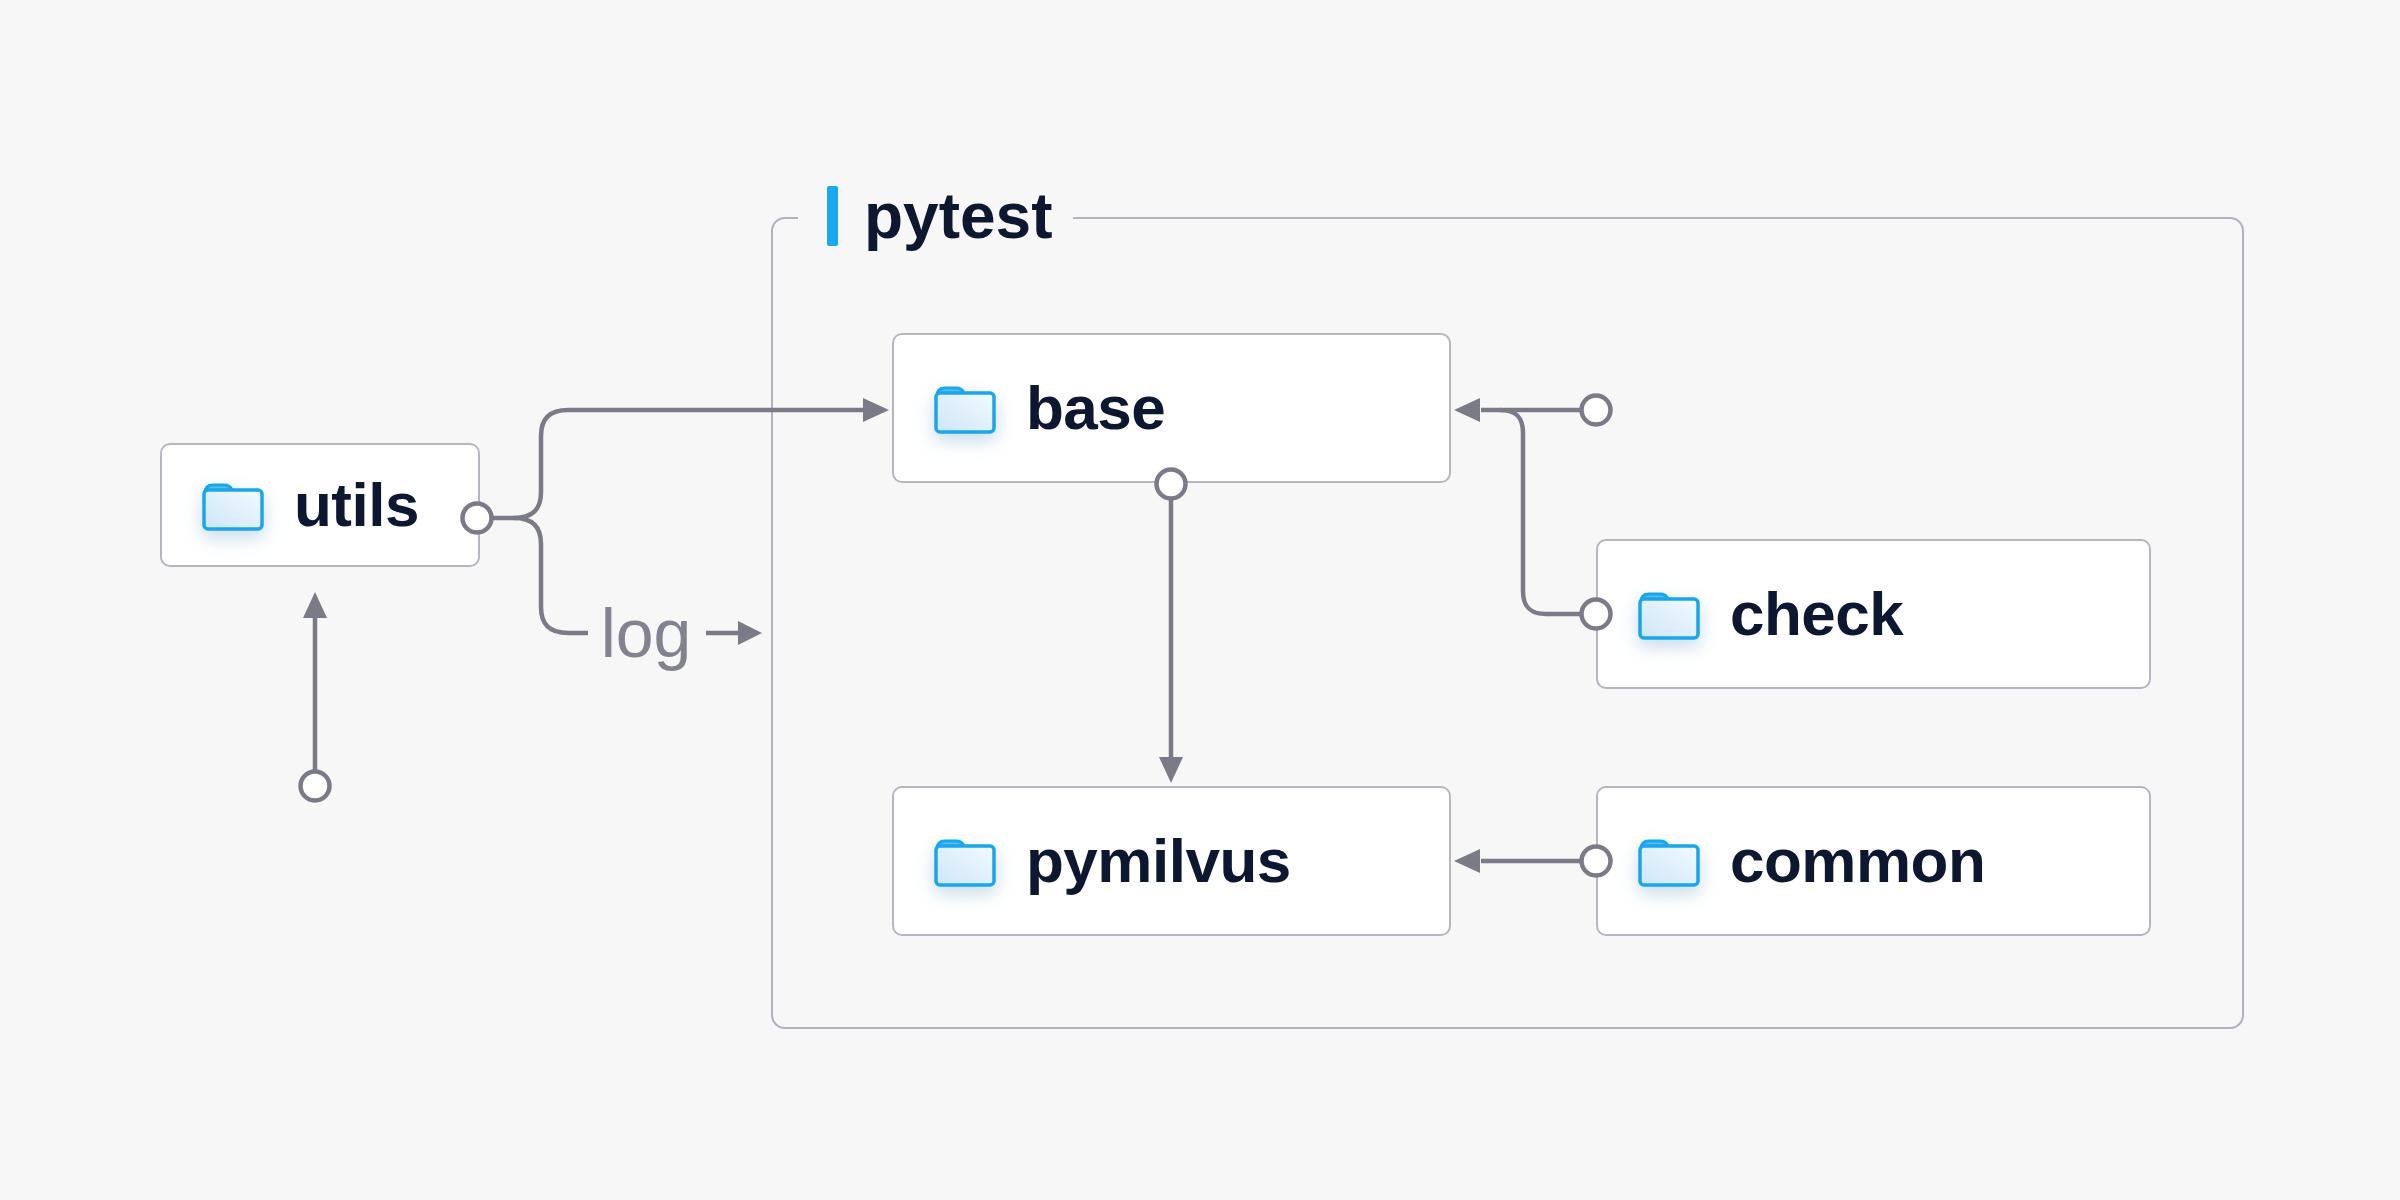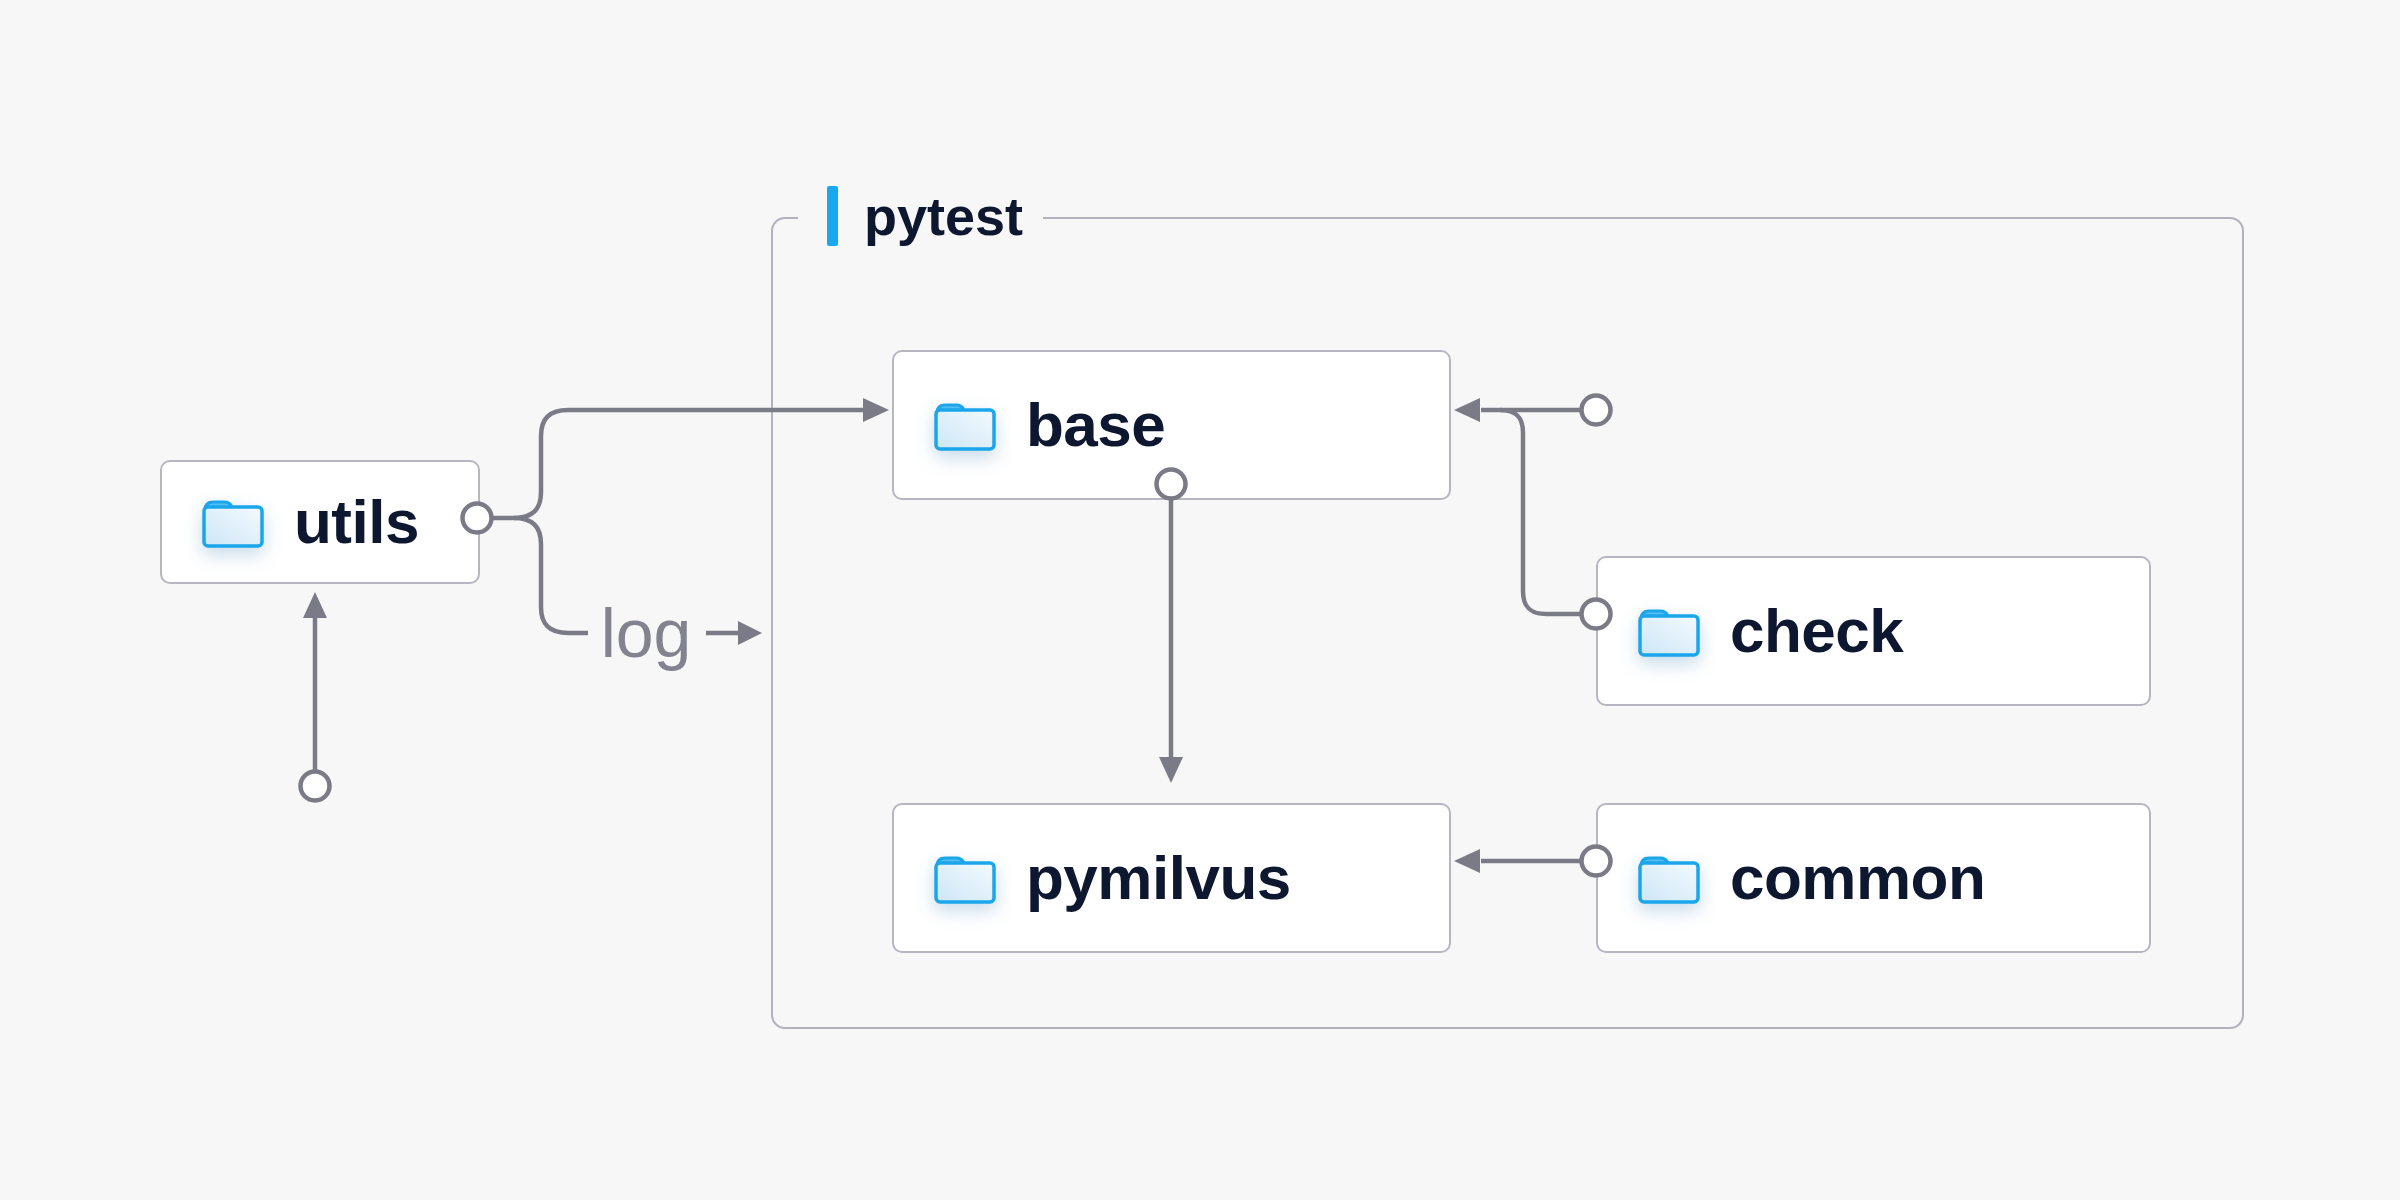--- a/index.html
+++ b/index.html
@@ -13,27 +13,27 @@
     position:absolute; left:771px; top:217px; width:1473px; height:812px;
     border:2px solid #b2b2bf; border-radius:14px; box-sizing:border-box;
   }
   .container-title {
     position:absolute; left:798px; top:184px; height:64px;
     display:flex; align-items:center; gap:26px;
     background:#f7f7f8; padding:0 20px 0 29px; z-index:3;
   }
   .accent-bar { width:11px; height:60px; background:#18a9f0; border-radius:2px; }
   .container-title .text {
-    font-size:54px; font-weight:700; color:#0e1730; line-height:1;
+    font-size:64px; font-weight:700; color:#0e1730; line-height:1;
   }
   
   .node {
     position:absolute; background:#ffffff; border:2px solid #b6b6c2;
     border-radius:10px; box-sizing:border-box;
-    display:flex; align-items:center; padding-left:38px; gap:28px; z-index:1;margin-top:17px;
+    display:flex; align-items:center; padding-left:38px; gap:28px; z-index:1;
   }
   .node .label {
     font-size:62px; font-weight:700; color:#0e1730; line-height:1;
     letter-spacing:-0.5px;
   }
   .folder-icon { flex:0 0 auto; filter:drop-shadow(0 7px 9px rgba(110,160,200,0.38)); }
   #node-utils     { left:160px;  top:443px; width:320px; height:124px; }
   #node-config    { left:157px;  top:786px; width:320px; height:150px; }
   #node-base      { left:892px;  top:333px; width:559px; height:150px; }
   #node-pymilvus  { left:1596px; top:333px; width:555px; height:150px; }

